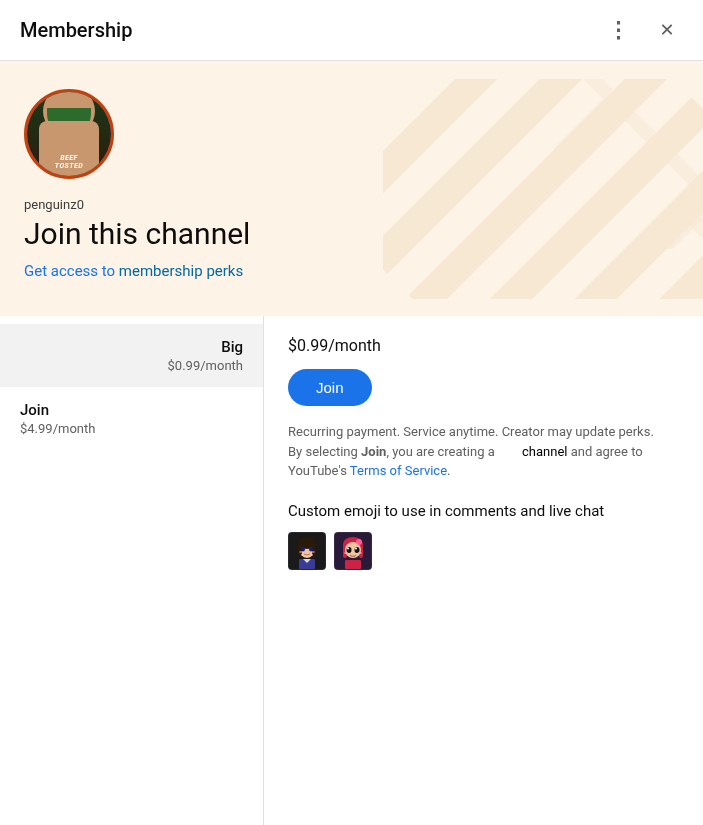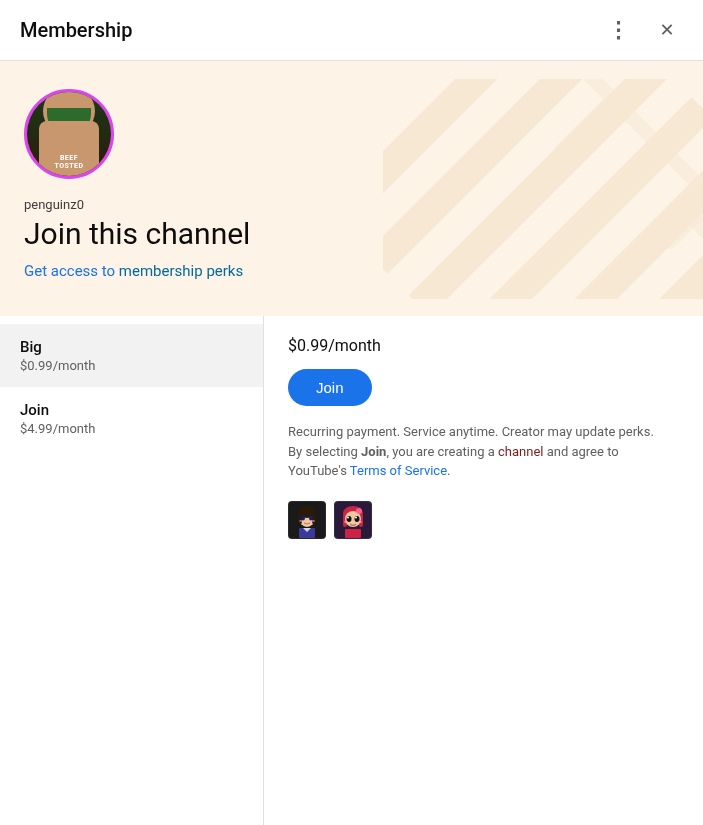--- a/index.html
+++ b/index.html
@@ -60,25 +60,26 @@
       align-items: center;
       justify-content: flex-end;
       opacity: 0.35;
     }
 
     .avatar-wrapper {
       width: 90px;
       height: 90px;
       border-radius: 50%;
       overflow: hidden;
-      border: 3px solid #d946ef;
+      border: 3px solid #c2410c;
       margin-bottom: 18px;
       position: relative;
       z-index: 2;
       background: #ec4899;
+      font-style: italic;
     }
     .avatar-img {
       width: 100%;
       height: 100%;
       display: flex;
       align-items: flex-end;
       justify-content: center;
       position: relative;
       overflow: hidden;
     }
@@ -172,20 +173,21 @@
       min-width: 264px;
       border-right: 1px solid #e0e0e0;
       padding: 8px 0;
     }
     .tier-item {
       padding: 14px 20px;
       cursor: pointer;
     }
     .tier-item.active {
       background: #f2f2f2;
+      text-align: right;
     }
     .tier-name {
       font-size: 15px;
       font-weight: 500;
       color: #0d0d0d;
       margin-bottom: 2px;
     }
     .tier-price {
       font-size: 13px;
       color: #606060;
@@ -333,25 +335,26 @@
     </div>
   </div>
 
   <div class="tier-details">
     <div class="tier-detail-price">$0.99/month</div>
     <div>
       <button class="join-btn">Join</button>
     </div>
     <div class="payment-info">
       <span>Recurring payment. Service anytime. Creator may update perks.</span><br>
-      <span>By selecting </span><strong>Join</strong><span>, you are creating a </span><span style="color:#7f1d1d;cursor:pointer;">channel</span><span> and agree to YouTube's </span><span style="color:#1a73e8;cursor:pointer;margin-top:36px;">Terms of Service</span><span>.</span>
+      <span>By selecting </span><strong>Join</strong><span>, you are creating a </span><span style="color:#000000;cursor:pointer;margin-left:24px;">channel</span><span> and agree to YouTube's </span><span style="color:#1a73e8;cursor:pointer;margin-top:36px;">Terms of Service</span><span>.</span>
     </div>
 
 
     <div class="perk-section">
+      <div class="perk-title">Custom emoji to use in comments and live chat</div>
       <div class="perk-emojis">
 
         <div class="emoji-girl-1">
           <svg width="36" height="36" viewBox="0 0 36 36">
 
             <rect width="36" height="36" fill="#1a1a1a" rx="3"></rect>
 
             <ellipse cx="18" cy="16" rx="8" ry="9" fill="#f0c8a0"></ellipse>
 
             <ellipse cx="18" cy="10" rx="9" ry="6" fill="#2a1a0a"></ellipse>

